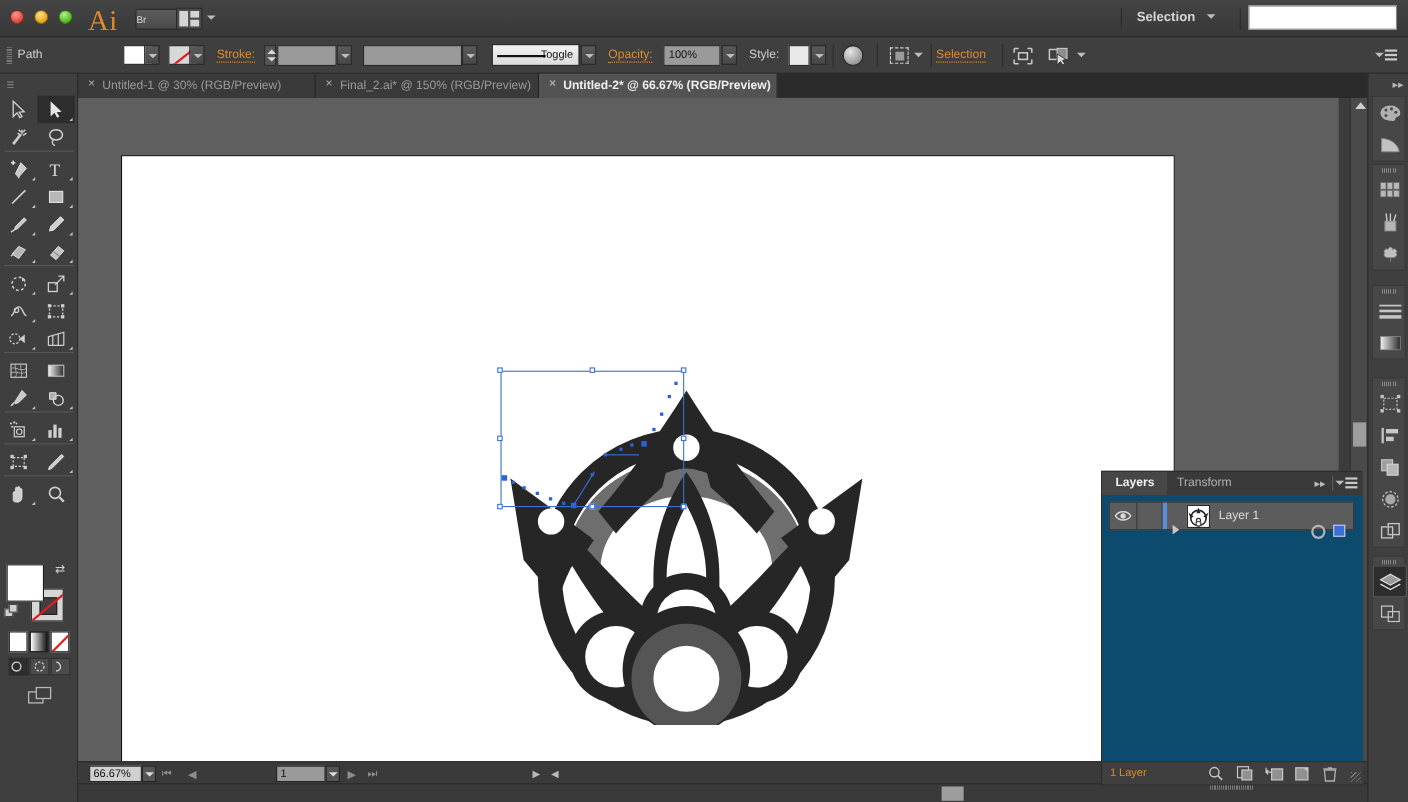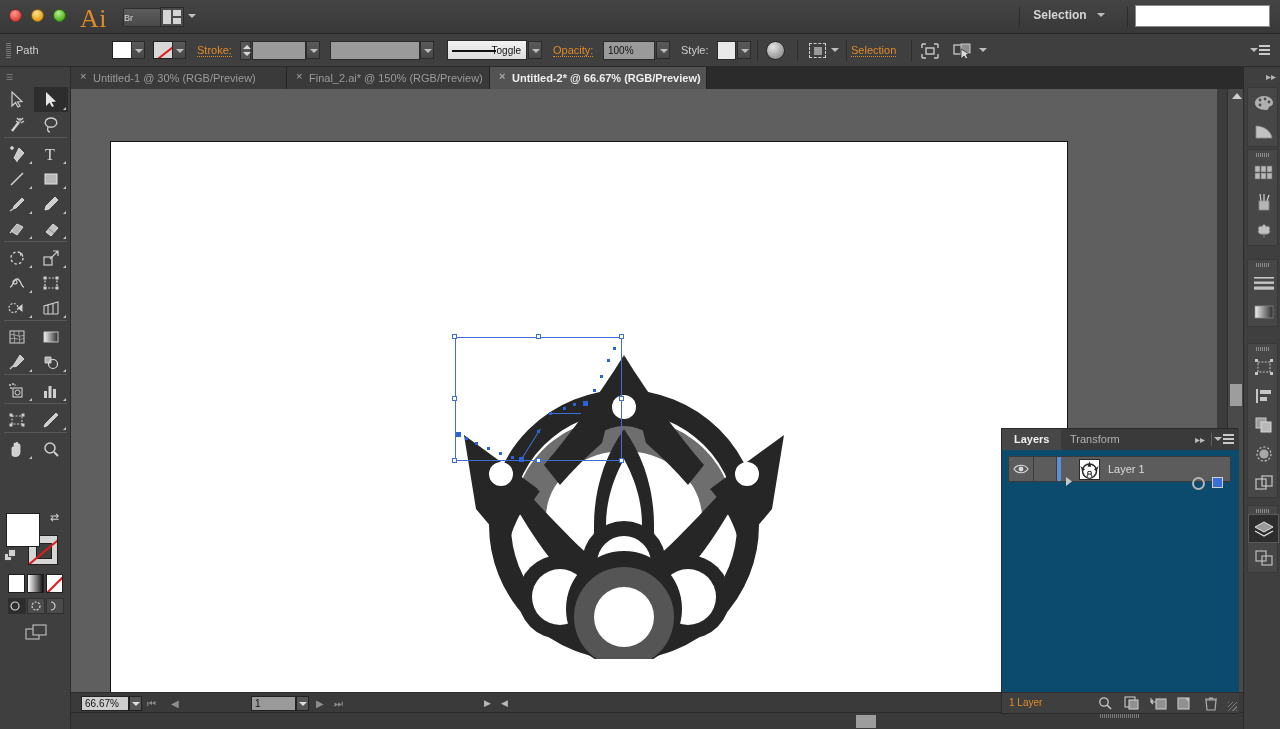--- a/index.html
+++ b/index.html
@@ -211,21 +211,21 @@
   .lr-thumb { width:21px; height:21px; background:#fff; border:1px solid #2a2a2a;
     margin-left:2px; position:relative; overflow:hidden; }
   .lr-name { flex:1; color:#dcdcdc; font-size:11px; padding-left:8px; }
   .lr-target { width:20px; position:relative; }
   .lr-target::after { content:''; position:absolute; left:4px; top:8px; width:9px;
     height:9px; border:2px solid #b5b5b5; border-radius:50%; }
   .lr-sel { width:22px; position:relative; }
   .lr-sel::after { content:''; position:absolute; left:4px; top:8px; width:9px; height:9px;
     background:#3a6fd8; border:1px solid #cfcfcf; }
   .lp-foot { position:absolute; left:0; bottom:0; width:237px; height:21px;
-    background:#3f3f3f; border-top:1px solid #2f2f2f;text-align:right; }
+    background:#3f3f3f; border-top:1px solid #2f2f2f; }
   .lp-count { position:absolute; left:7px; top:4px; color:#e08b2a; font-size:10px; }
   .lp-fic { position:absolute; top:3px; width:16px; height:15px; }
   .lp-resize { position:absolute; right:2px; bottom:2px; width:9px; height:9px;
     background:repeating-linear-gradient(135deg,#7a7a7a 0 1px,transparent 1px 3px); }
   .lp-hgrip { position:absolute; left:50%; transform:translateX(-50%); bottom:-5px;
     width:40px; height:4px;
     background:repeating-linear-gradient(90deg,#7a7a7a 0 1px,transparent 1px 2px); }
 </style>
 </head>
 <body>

